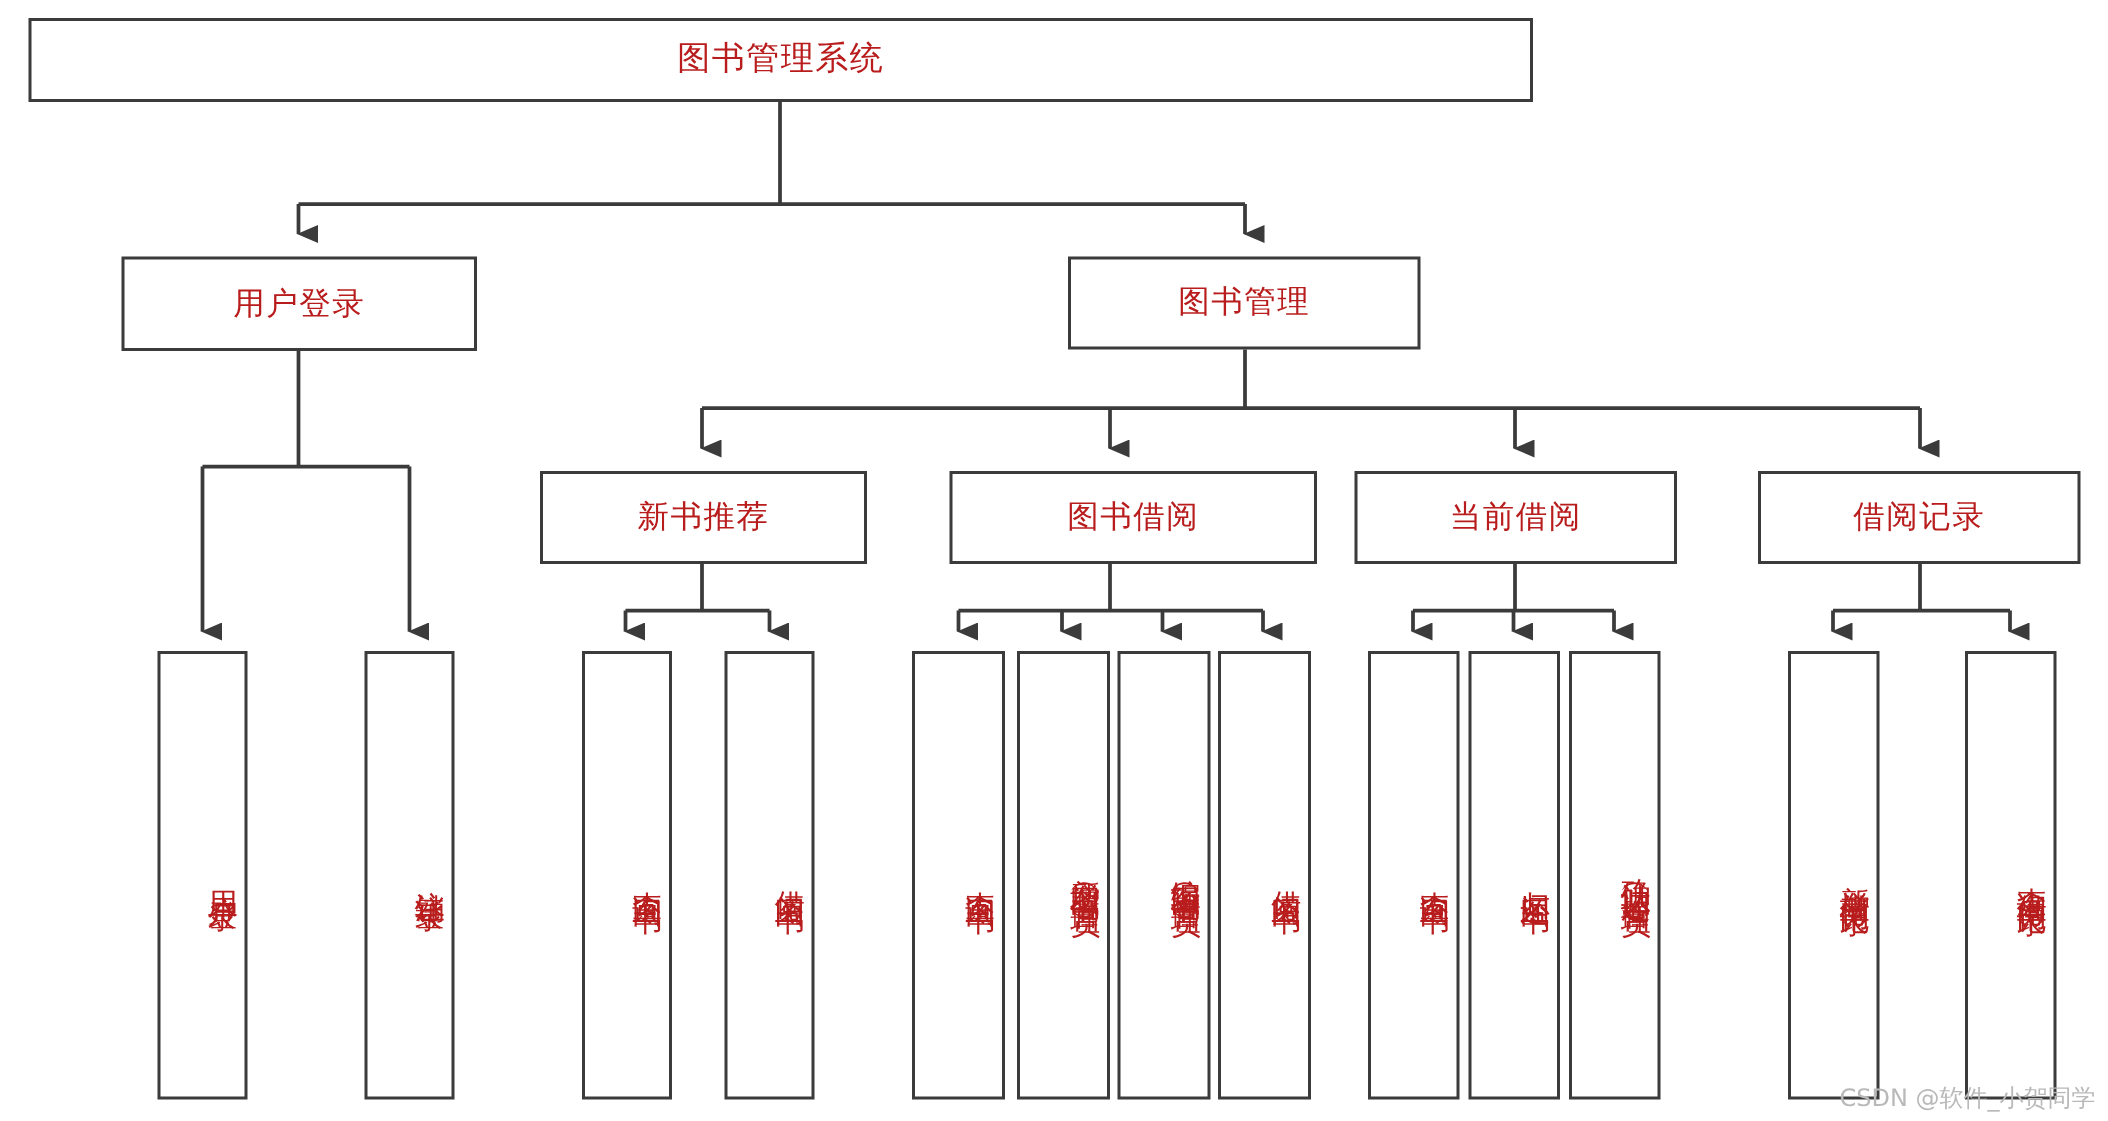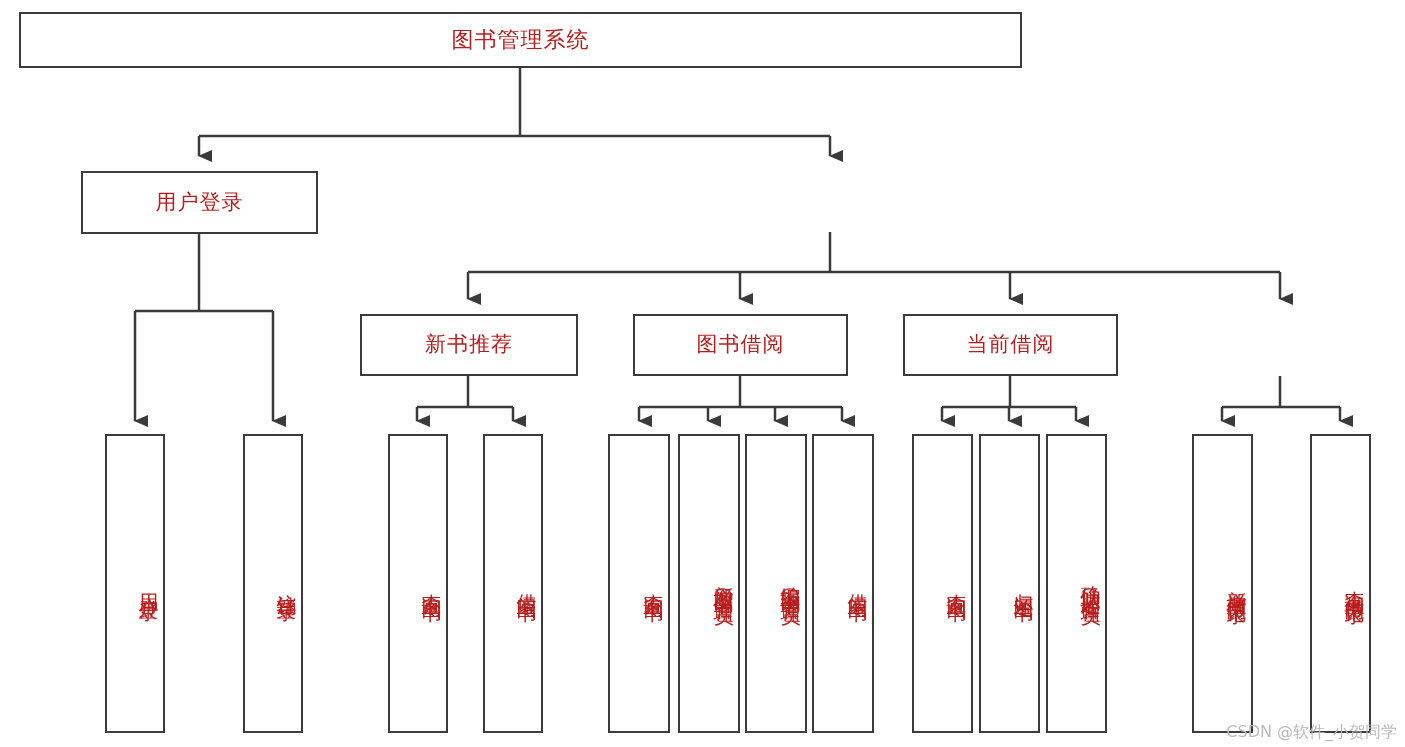--- a/index.html
+++ b/index.html
@@ -123,29 +123,35 @@
     </g>
   </svg>
 
   <div class="node horizontal root" style="left:19px; top:12px; width:1003px; height:56px;">
     <span>图书管理系统</span>
   </div>
 
   <div class="node horizontal" style="left:81px; top:171px; width:237px; height:63px;">
     <span>用户登录</span>
   </div>
+  <div class="node horizontal" style="left:712px; top:171px; width:235px; height:62px;">
+    <span>图书管理</span>
+  </div>
 
   <div class="node horizontal" style="left:360px; top:314px; width:218px; height:62px;">
     <span>新书推荐</span>
   </div>
-  <div class="node horizontal" style="left:633px; top:314px; width:215px; height:62px;">
+  <div class="node horizontal" style="left:633px; top:314px; width:245px; height:62px;">
     <span>图书借阅</span>
   </div>
   <div class="node horizontal" style="left:903px; top:314px; width:215px; height:62px;">
     <span>当前借阅</span>
+  </div>
+  <div class="node horizontal" style="left:1172px; top:314px; width:215px; height:62px;">
+    <span>借阅记录</span>
   </div>
 
   <div class="node vertical" style="left:105px; top:434px; width:60px; height:299px;">
     <span class="vtext">用户登录</span>
   </div>
   <div class="node vertical" style="left:243px; top:434px; width:60px; height:299px;">
     <span class="vtext">注销登录</span>
   </div>
 
   <div class="node vertical" style="left:388px; top:434px; width:60px; height:299px;">

